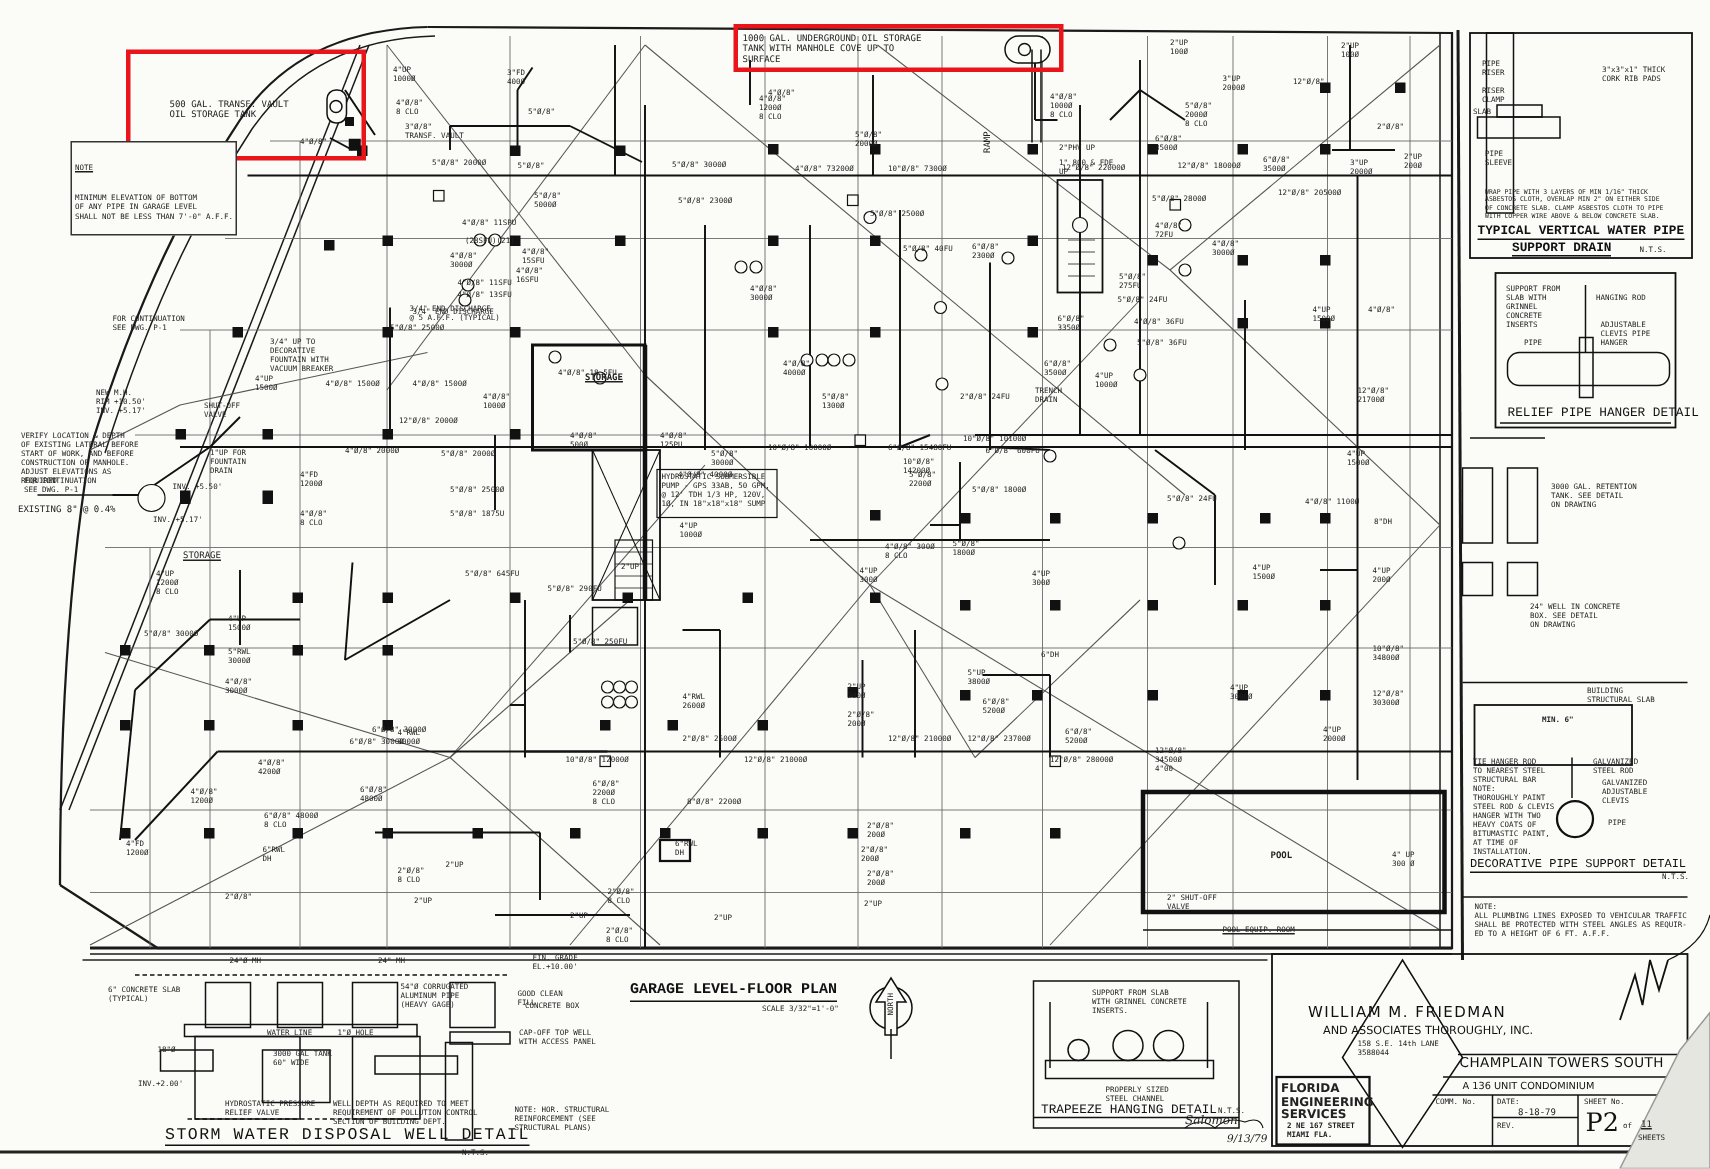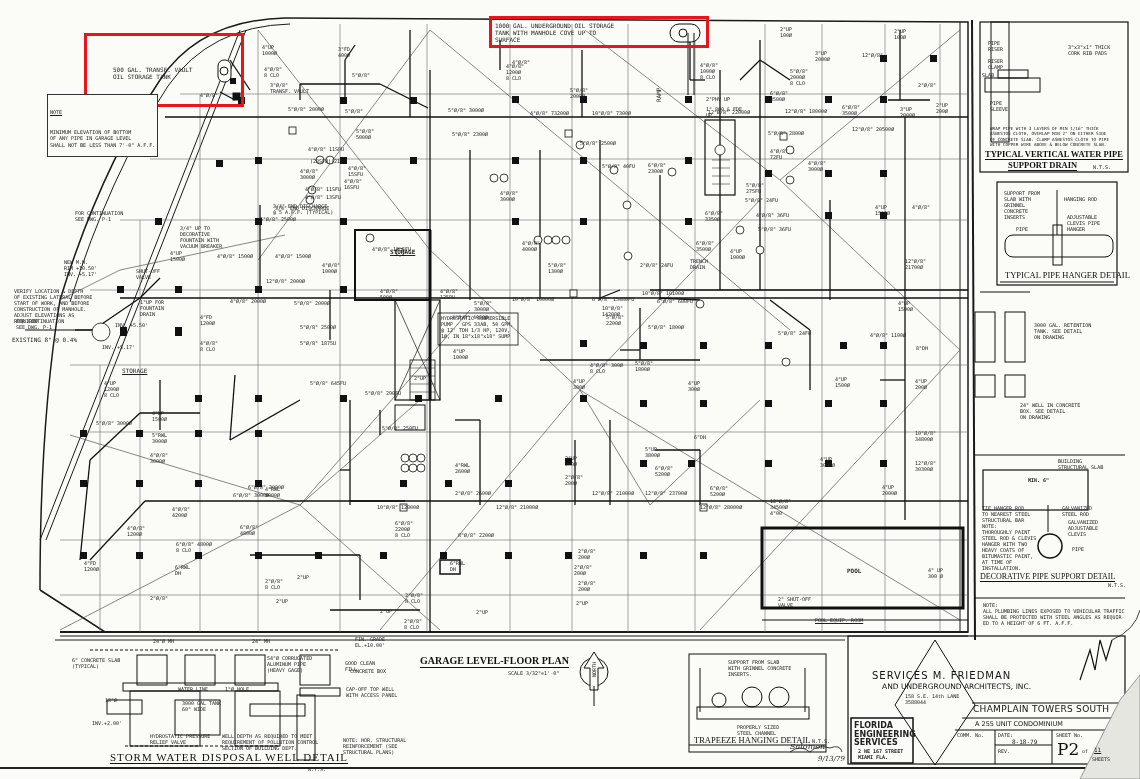--- a/index.html
+++ b/index.html
@@ -1,20 +1,20 @@
 <!DOCTYPE html>
 <html><head>
 <meta charset="utf-8">
 <style>
   html,body{margin:0;padding:0;background:#fbfbf8;}
   body{width:1140px;height:779px;position:relative;overflow:hidden;font-family:"DejaVu Sans Mono",monospace;color:#1a1a1a;}
   #sheet{position:absolute;left:0;top:0;width:1140px;height:779px;}
   .lbl{position:absolute;font-family:"DejaVu Sans Mono",monospace;font-size:5px;line-height:6px;color:#222;white-space:pre;}
   .lbl.m{font-size:6px;line-height:7px;}
-  .ttl{position:absolute;font-family:Liberation Serif, serif;font-weight:bold;color:#111;white-space:nowrap;text-align:center;}
+  .ttl{position:absolute;font-family:Liberation Mono, monospace;font-weight:bold;color:#111;white-space:nowrap;text-align:center;}
   .hl{position:absolute;border:3px solid #e8151b;box-sizing:border-box;}
   .note{position:absolute;border:1px solid #333;font-family:"DejaVu Sans Mono",monospace;font-size:5px;line-height:6.5px;padding:1px 2px;white-space:pre;background:#fbfbf8;}
   .tb-text{position:absolute;font-family:"DejaVu Sans",sans-serif;color:#111;white-space:nowrap;}
 </style>
 </head>
 <body>
 
 <div id="sheet">
 <svg width="1140" height="779" viewBox="0 0 1140 779" xmlns="http://www.w3.org/2000/svg" style="position:absolute;left:0;top:0;">
   <g fill="none" stroke="#1a1a1a">
@@ -756,21 +756,21 @@
 <div class="lbl" style="left:1004px;top:190px;">SUPPORT FROM
 SLAB WITH
 GRINNEL
 CONCRETE
 INSERTS</div>
 <div class="lbl" style="left:1064px;top:196px;">HANGING ROD</div>
 <div class="lbl" style="left:1067px;top:214px;">ADJUSTABLE
 CLEVIS PIPE
 HANGER</div>
 <div class="lbl" style="left:1016px;top:226px;">PIPE</div>
-<div class="ttl" style="left:1005px;top:270px;font-size:8.5px;font-weight:normal;">TYPICAL PIPE HANGER DETAIL</div>
+<div class="ttl" style="left:1005px;top:270px;font-size:8.5px;font-weight:normal;">RELIEF PIPE HANGER DETAIL</div>
 
 <div class="lbl" style="left:1058px;top:458px;">BUILDING
 STRUCTURAL SLAB</div>
 <div class="lbl" style="left:1028px;top:477px;font-weight:bold;">MIN. 6"</div>
 <div class="lbl" style="left:982px;top:505px;">TIE HANGER ROD
 TO NEAREST STEEL
 STRUCTURAL BAR</div>
 <div class="lbl" style="left:1062px;top:505px;">GALVANIZED
 STEEL ROD</div>
 <div class="lbl" style="left:1068px;top:519px;">GALVANIZED
@@ -781,26 +781,26 @@
 THOROUGHLY PAINT
 STEEL ROD &amp; CLEVIS
 HANGER WITH TWO
 HEAVY COATS OF
 BITUMASTIC PAINT,
 AT TIME OF
 INSTALLATION.</div>
 <div class="ttl" style="left:980px;top:572px;font-size:8px;font-weight:normal;border-bottom:1px solid #111;">DECORATIVE PIPE SUPPORT DETAIL</div>
 <div class="lbl" style="left:1108px;top:582px;">N.T.S.</div>
 
-<div class="tb-text" style="left:872px;top:670px;font-size:10px;letter-spacing:1px;">SERVICES M. FRIEDMAN</div>
-<div class="tb-text" style="left:882px;top:682px;font-size:7.5px;">AND UNDERGROUND ARCHITECTS, INC.</div>
+<div class="tb-text" style="left:872px;top:670px;font-size:10px;letter-spacing:1px;">WILLIAM M. FRIEDMAN</div>
+<div class="tb-text" style="left:882px;top:682px;font-size:7.5px;">AND ASSOCIATES THOROUGHLY, INC.</div>
 <div class="lbl" style="left:905px;top:693px;">158 S.E. 14th LANE
 3588044</div>
 <div class="tb-text" style="left:973px;top:704px;font-size:9px;letter-spacing:0.3px;">CHAMPLAIN TOWERS SOUTH</div>
-<div class="tb-text" style="left:975px;top:720px;font-size:6.5px;">A 255 UNIT CONDOMINIUM</div>
+<div class="tb-text" style="left:975px;top:720px;font-size:6.5px;">A 136 UNIT CONDOMINIUM</div>
 <div class="lbl" style="left:957px;top:732px;">COMM. No.</div>
 <div class="lbl" style="left:998px;top:732px;">DATE:</div>
 <div class="lbl m" style="left:1012px;top:738px;">8-18-79</div>
 <div class="lbl" style="left:998px;top:748px;">REV.</div>
 <div class="lbl" style="left:1056px;top:732px;">SHEET No.</div>
 <div class="tb-text" style="left:1057px;top:739px;font-size:17px;font-weight:normal;font-family:'DejaVu Serif',serif;">P2</div>
 <div class="lbl" style="left:1082px;top:748px;">of</div>
 <div class="lbl m" style="left:1094px;top:746px;text-decoration:underline;">11</div>
 <div class="lbl" style="left:1092px;top:756px;">SHEETS</div>
 <div class="lbl" style="left:854px;top:722px;font-family:'DejaVu Sans',sans-serif;font-weight:bold;font-size:8px;line-height:8.5px;">FLORIDA

